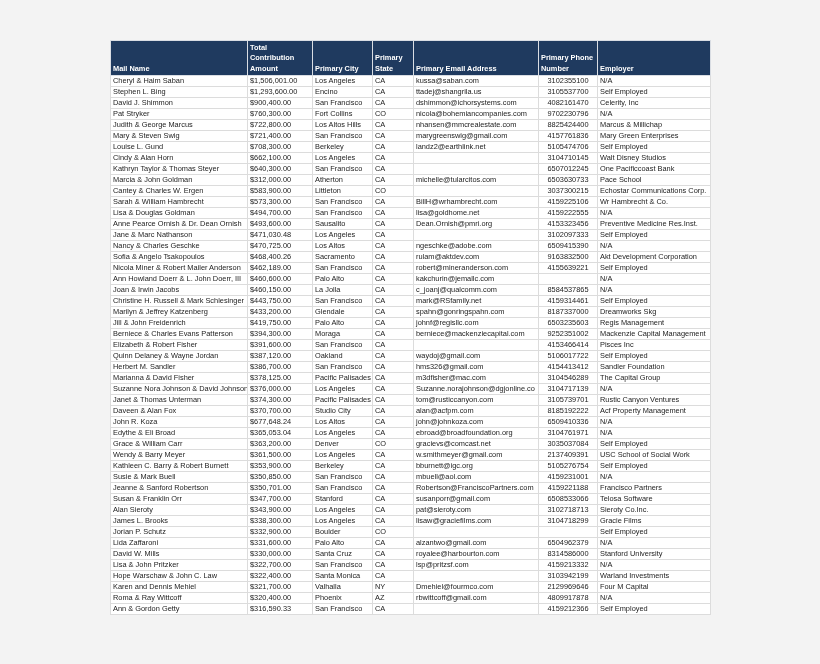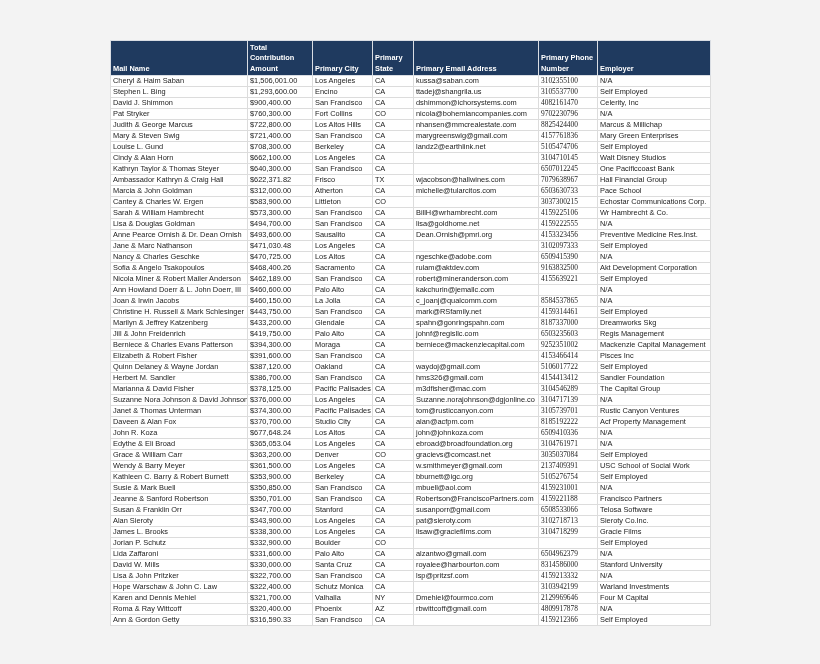--- a/index.html
+++ b/index.html
@@ -46,21 +46,21 @@
       color: #222222;
       height: 10px;
       line-height: 10px;
       padding: 0 2px;
       border: 1px solid #dcdcdc;
       white-space: nowrap;
       overflow: hidden;
       text-overflow: clip;
     }
     td.num { text-align: left; }
-    td.phone { text-align: left; font-family: Liberation Serif, serif; }
+    td.phone { text-align: center; }
   </style>
 </head>
 <body>
 
 <div class="sheet">
   <table>
     <colgroup>
       <col class="c-name">
         <col class="c-amt">
         <col class="c-city">
@@ -156,29 +156,20 @@
         <tr>
           <td>Kathryn Taylor &amp; Thomas Steyer</td>
           <td class="num">$640,300.00</td>
           <td>San Francisco</td>
           <td>CA</td>
           <td></td>
           <td class="phone">6507012245</td>
           <td>One Pacificcoast Bank</td>
         </tr>
         <tr>
-          <td>Ambassador Kathryn &amp; Craig Hall</td>
-          <td class="num">$622,371.82</td>
-          <td>Frisco</td>
-          <td>TX</td>
-          <td>wjacobson@hallwines.com</td>
-          <td class="phone">7079638967</td>
-          <td>Hall Financial Group</td>
-        </tr>
-        <tr>
           <td>Marcia &amp; John Goldman</td>
           <td class="num">$312,000.00</td>
           <td>Atherton</td>
           <td>CA</td>
           <td>michelle@tularcitos.com</td>
           <td class="phone">6503630733</td>
           <td>Pace School</td>
         </tr>
         <tr>
           <td>Cantey &amp; Charles W. Ergen</td>
@@ -491,21 +482,21 @@
           <td class="num">$322,700.00</td>
           <td>San Francisco</td>
           <td>CA</td>
           <td>lsp@pritzsf.com</td>
           <td class="phone">4159213332</td>
           <td>N/A</td>
         </tr>
         <tr>
           <td>Hope Warschaw &amp; John C. Law</td>
           <td class="num">$322,400.00</td>
-          <td>Schutz Monica</td>
+          <td>Santa Monica</td>
           <td>CA</td>
           <td></td>
           <td class="phone">3103942199</td>
           <td>Warland Investments</td>
         </tr>
         <tr>
           <td>Karen and Dennis Mehiel</td>
           <td class="num">$321,700.00</td>
           <td>Valhalla</td>
           <td>NY</td>

